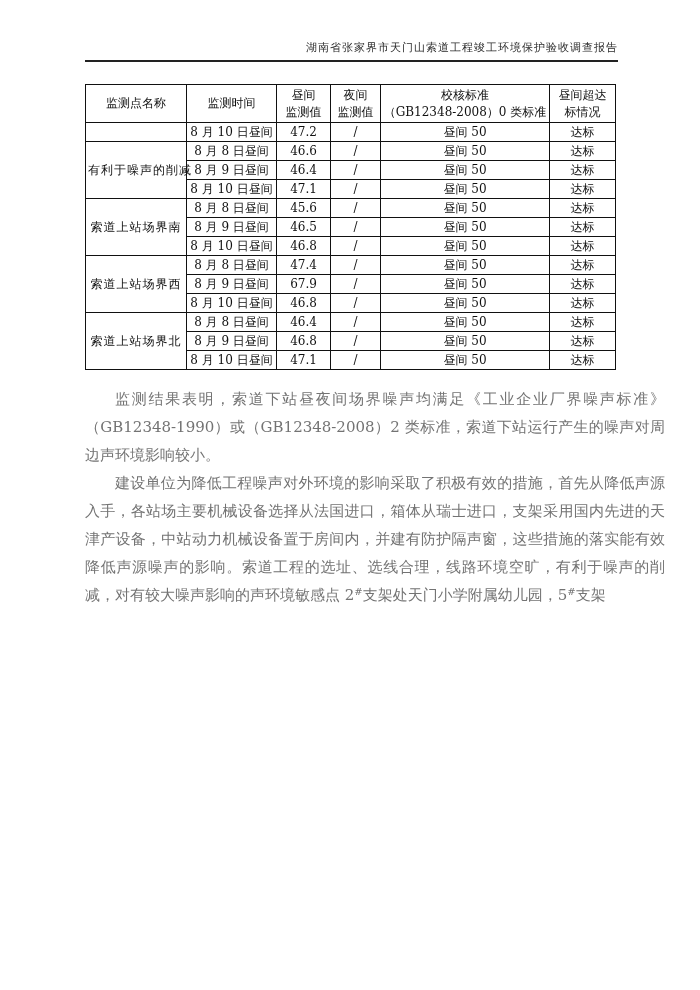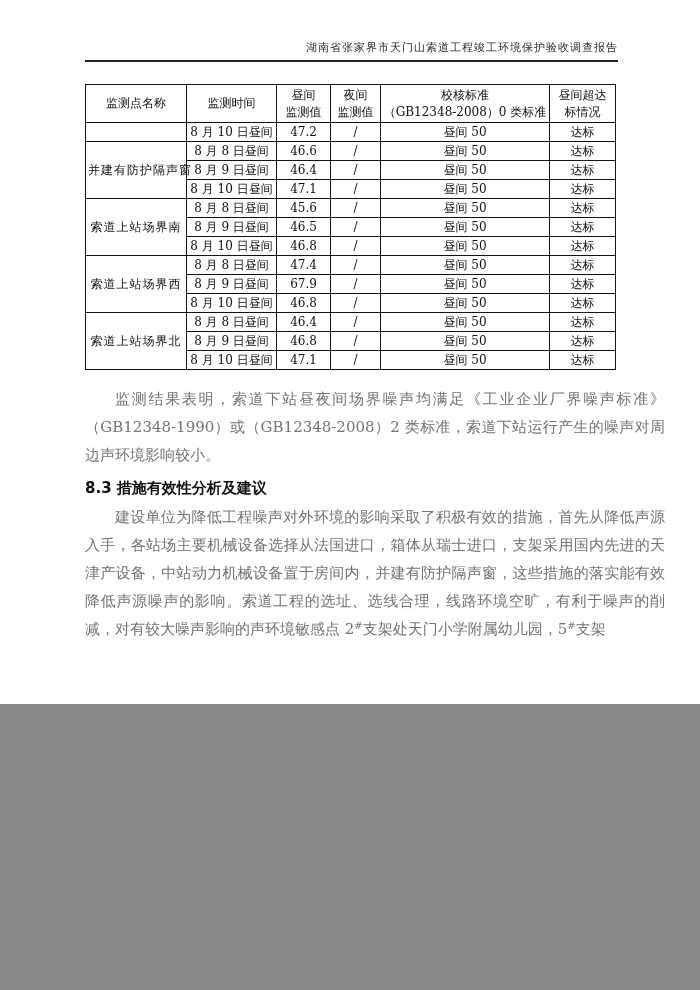--- a/index.html
+++ b/index.html
@@ -1,20 +1,20 @@
 <!DOCTYPE html>
 <html lang="zh"><head>
 <meta charset="utf-8">
 <style>
   * { margin: 0; padding: 0; box-sizing: border-box; }
   html, body { background: #888; }
   .page {
     position: relative;
     width: 700px;
-    height: 704px;
+    height: 990px;
     margin: 0 auto;
     background: #ffffff;
     color: #1a1a1a;
     font-family: "DejaVu Serif", "Liberation Serif", serif;
     overflow: hidden;
   }
   .doc-header {
     padding: 40px 82px 0 85px;
   }
   .doc-header-title {
@@ -130,21 +130,21 @@
         <tr>
           <td class="name-cell"></td>
           <td>8 月 10 日昼间</td>
           <td>47.2</td>
           <td>/</td>
           <td>昼间 50</td>
           <td>达标</td>
         </tr>
 
         <tr>
-          <td class="name-cell" rowspan="3">并建有防护隔声窗</td>
+          <td class="name-cell" rowspan="3">有利于噪声的削减</td>
           <td>8 月 8 日昼间</td>
           <td>46.6</td>
           <td>/</td>
           <td>昼间 50</td>
           <td>达标</td>
         </tr>
         <tr>
           <td>8 月 9 日昼间</td>
           <td>46.4</td>
           <td>/</td>
@@ -225,20 +225,19 @@
           <td>47.1</td>
           <td>/</td>
           <td>昼间 50</td>
           <td>达标</td>
         </tr>
       </tbody>
     </table>
 
     <p class="body-para para-block">监测结果表明，索道下站昼夜间场界噪声均满足《工业企业厂界噪声标准》（GB12348-1990）或（GB12348-2008）2 类标准，索道下站运行产生的噪声对周边声环境影响较小。</p>
 
-    <h2 class="section-heading">8.3 措施有效性分析及建议</h2>
 
     <p class="body-para"><span>建设单位为降低工程噪声对外环境的影响采取了积极有效的措施，首先从降低声源入手，各站场主要机械设备选择从法国进口，箱体从瑞士进口，支架采用国内先进的天津产设备，中站动力机械设备置于房间内，并建有防护隔声窗，这些措施的落实能有效降低声源噪声的影响。索道工程的选址、选线合理，线路环境空旷，有利于噪声的削减，对有较大噪声影响的声环境敏感点 2</span><span class="sup-hash">#</span><span>支架处天门小学附属幼儿园，5</span><span class="sup-hash">#</span><span>支架</span></p>
 
   </div>
 
 
 </div>
 
 </body></html>

